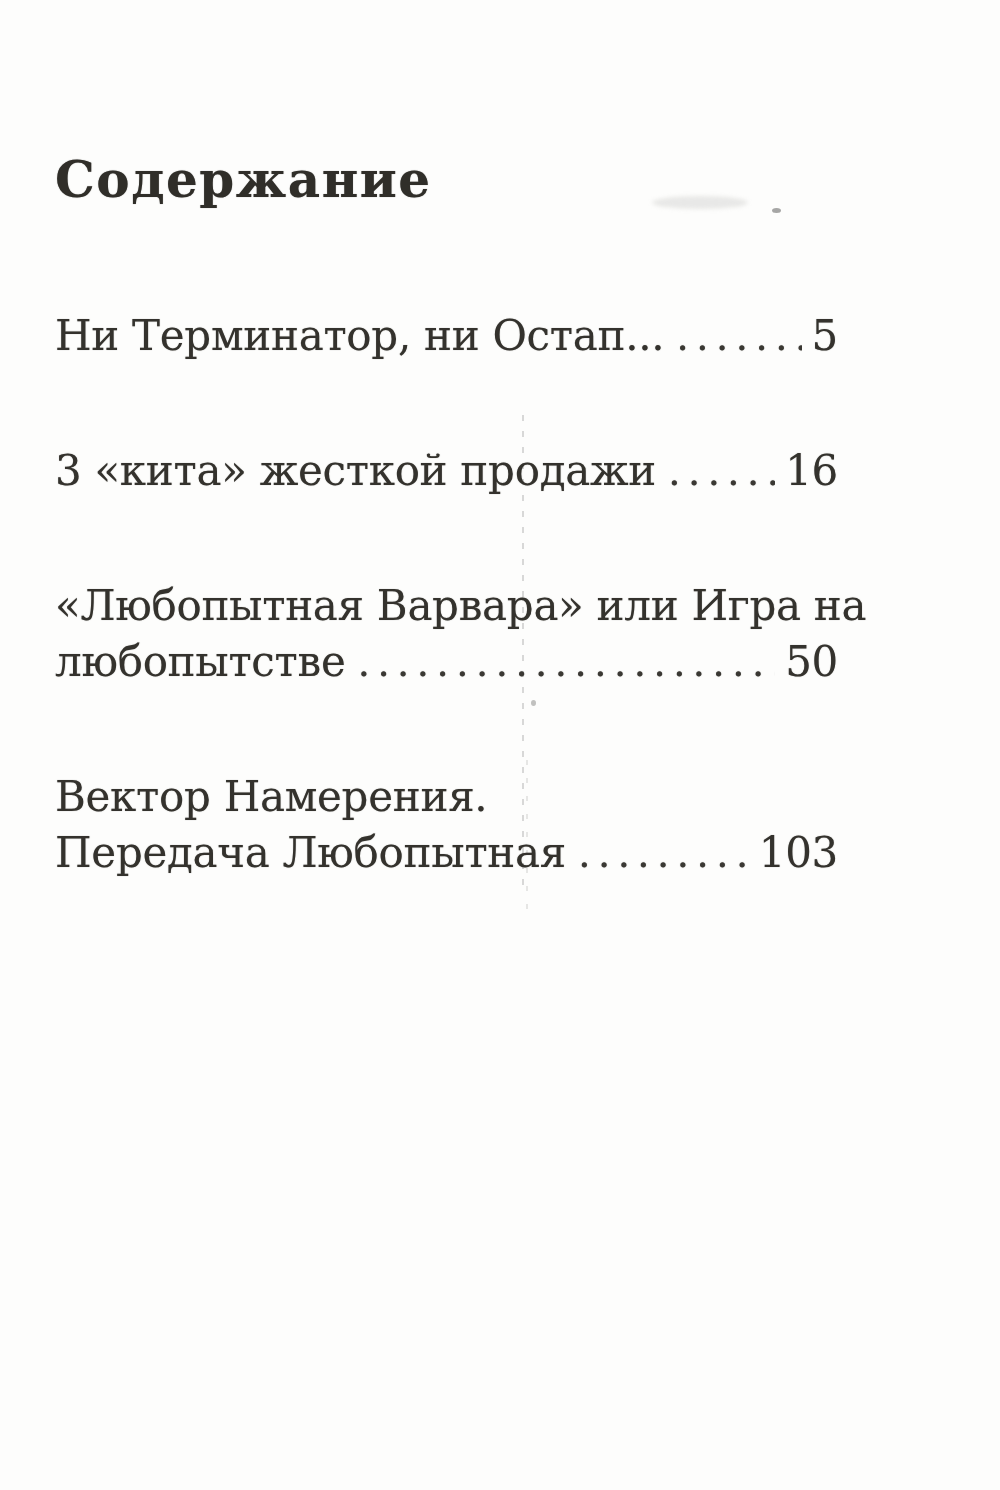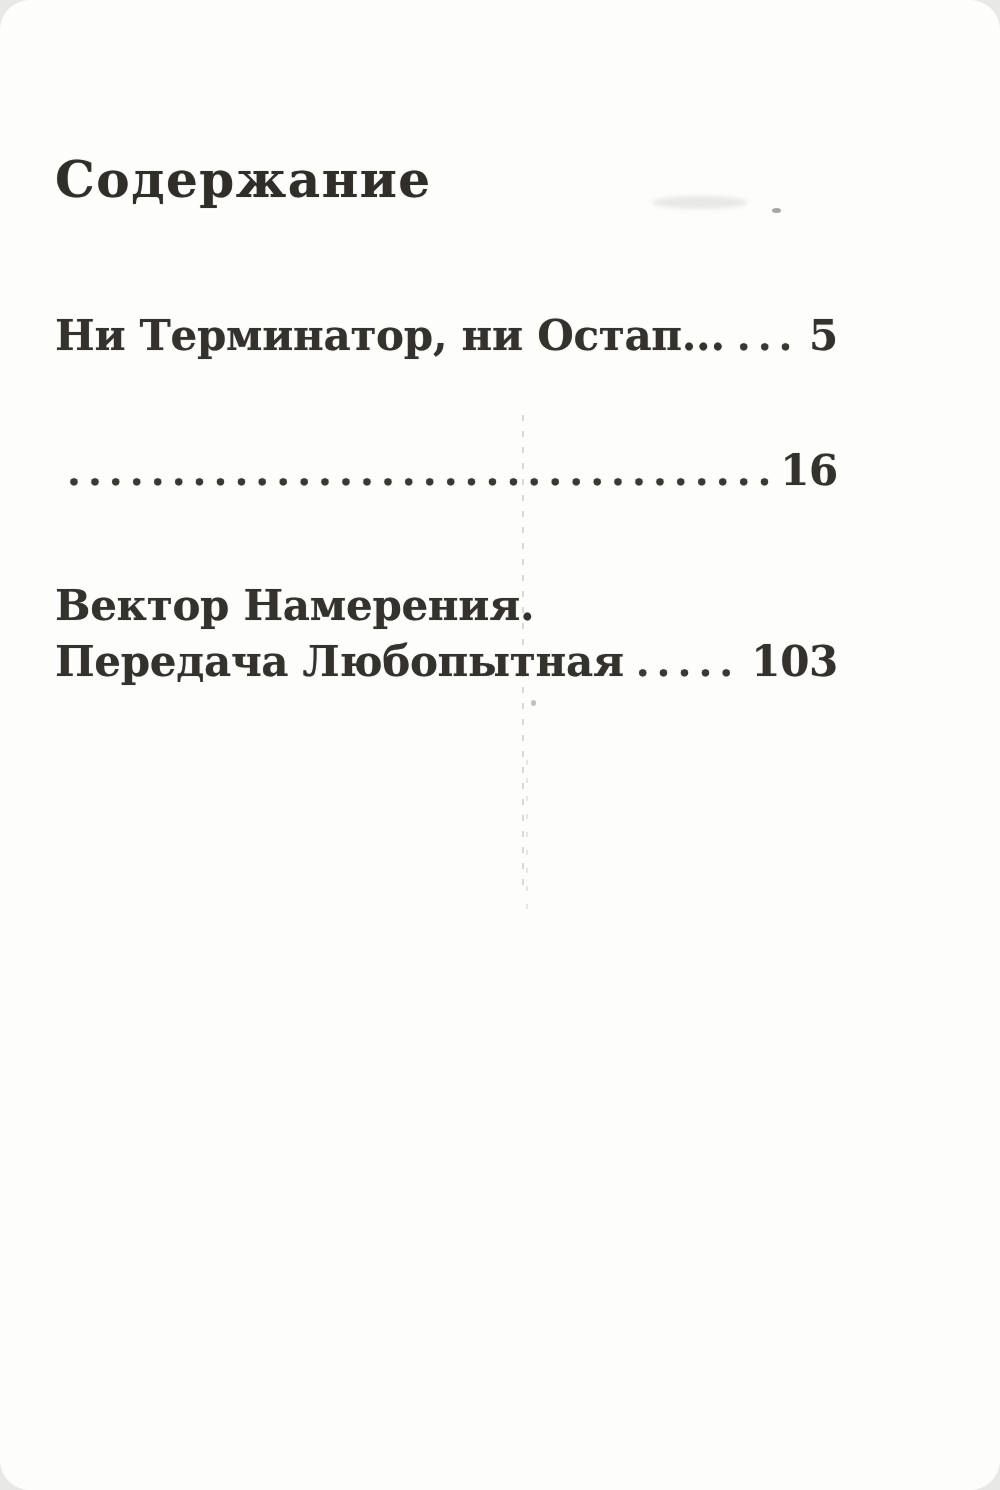--- a/index.html
+++ b/index.html
@@ -9,21 +9,20 @@
   }
   .page {
     position: relative;
     width: 1000px;
     height: 1490px;
     margin: 0 auto;
     background: #fdfdfc;
     overflow: hidden;
     font-family: "DejaVu Serif", "Liberation Serif", serif;
     color: #34322d;
-    border-radius: 30px;
   }
   .content {
     position: absolute;
     top: 0;
     left: 55px;
     width: 783px; 
   }
   .doc-title {
     margin: 0;
     padding-top: 148px;
@@ -36,21 +35,21 @@
     text-shadow: 0 0 1px rgba(70,70,64,0.55);
   }
   .toc-entry {
     margin-bottom: 79px;
   }
   .entry-line {
     display: flex;
     align-items: flex-start;
     font-size: 42px;
     line-height: 56px;
-    font-weight: bold;
+    font-weight: normal;
     letter-spacing: -0.3px;
     text-shadow: 0 0 1px rgba(72,72,66,0.5);
     white-space: nowrap;
   }
   .entry-title {
     flex: 0 0 auto;
   }
   .dot-leader {
     flex: 1 1 auto;
     overflow: hidden;
@@ -141,26 +140,37 @@
     <div class="toc-entry">
       <div class="entry-line">
         <span class="entry-title">Ни Терминатор, ни Остап...</span>
         <span class="dot-leader"></span>
         <span class="page-number">5</span>
       </div>
     </div>
 
     <div class="toc-entry">
       <div class="entry-line">
+        <span class="entry-title">3 «кита» жесткой продажи</span>
         <span class="dot-leader"></span>
         <span class="page-number">16</span>
       </div>
     </div>
 
 
+    <div class="toc-entry">
+      <div class="entry-line">
+        <span class="entry-title">«Любопытная Варвара» или Игра на</span>
+      </div>
+      <div class="entry-line">
+        <span class="entry-title">любопытстве</span>
+        <span class="dot-leader"></span>
+        <span class="page-number">50</span>
+      </div>
+    </div>
 
 
 
 
     <div class="toc-entry">
       <div class="entry-line">
         <span class="entry-title">Вектор Намерения.</span>
       </div>
       <div class="entry-line">
         <span class="entry-title">Передача Любопытная</span>

